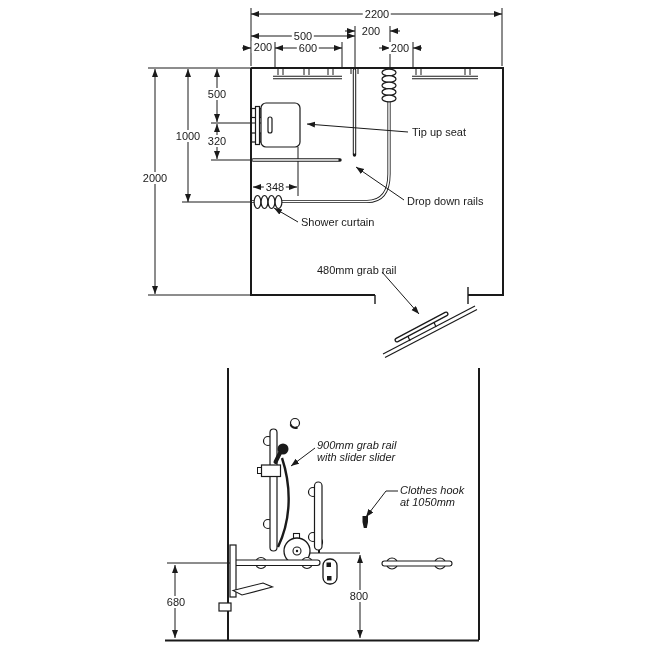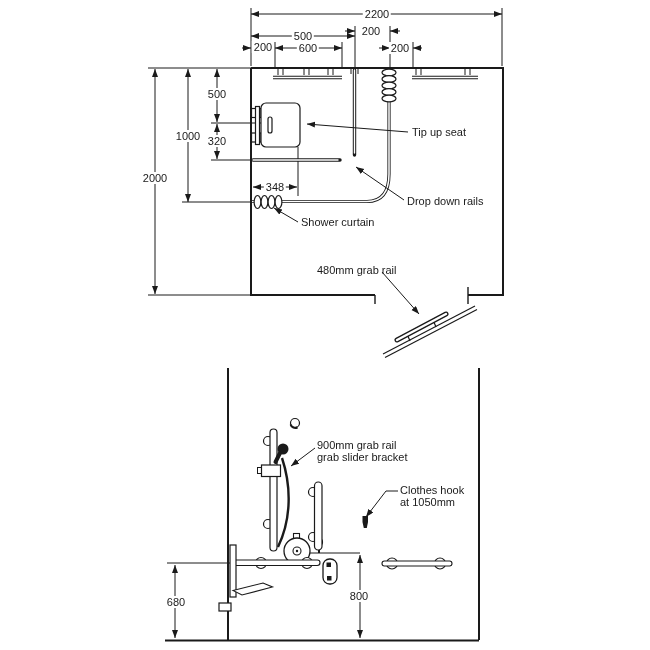--- a/index.html
+++ b/index.html
@@ -2,21 +2,21 @@
 <html><head>
 <meta charset="utf-8">
 <style>
   html,body{margin:0;padding:0;background:#ffffff;}
   #canvas{position:relative;width:596px;height:650px;background:#ffffff;overflow:hidden;
           font-family:"Liberation Sans","DejaVu Sans",sans-serif;color:#1a1a1a;}
   #drawing{position:absolute;left:0;top:0;z-index:0;}
   .lbl{position:absolute;z-index:2;font-size:11px;line-height:12px;white-space:nowrap;color:#1a1a1a;}
   .dim{transform:translate(-50%,-50%);background:#ffffff;padding:0 2px;}
   .lead{transform:translate(0,-50%);}
-  .blk{z-index:2;position:absolute;font-size:11px;line-height:11.5px;white-space:nowrap;color:#1a1a1a;}
+  .blk{z-index:2;position:absolute;font-size:11px;line-height:11.5px;white-space:nowrap;color:#1a1a1a;font-style:italic;}
 </style>
 </head>
 <body>
 
 <div id="canvas">
 
 <svg id="drawing" width="650" height="650" viewBox="0 0 650 650">
   <defs>
     <marker id="mE" markerWidth="9" markerHeight="7" refX="8" refY="3" orient="auto" markerUnits="userSpaceOnUse">
       <path d="M0,0L8,3L0,6z" fill="#1a1a1a"></path>
@@ -243,21 +243,21 @@
 <span class="lbl dim" style="left:217px;top:141px">320</span>
 <span class="lbl dim" style="left:275px;top:187px">348</span>
 
 <span class="lbl lead" style="left:412px;top:132px">Tip up seat</span>
 <span class="lbl lead" style="left:407px;top:201px">Drop down rails</span>
 <span class="lbl lead" style="left:301px;top:222px">Shower curtain</span>
 <span class="lbl lead" style="left:317px;top:270px">480mm grab rail</span>
 
 <div class="blk" style="left:317px;top:440px">
   <div>900mm grab rail</div>
-  <div>grab slider bracket</div>
+  <div>with slider slider</div>
 </div>
 <div class="blk" style="left:400px;top:485px">
   <div>Clothes hook</div>
   <div>at 1050mm</div>
 </div>
 
 <span class="lbl dim" style="left:176px;top:602px">680</span>
 <span class="lbl dim" style="left:359px;top:596px">800</span>
 
 </div>

